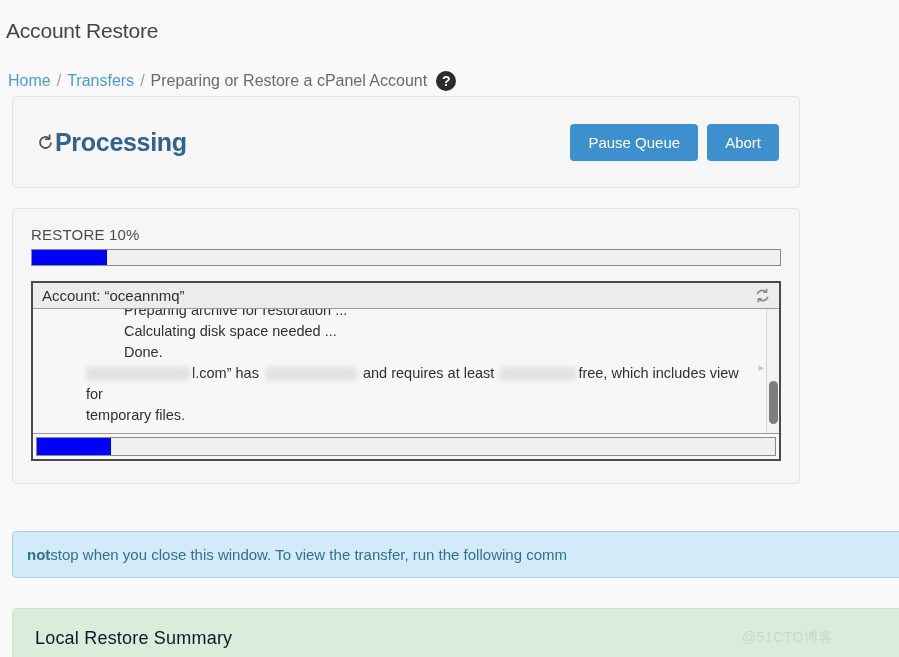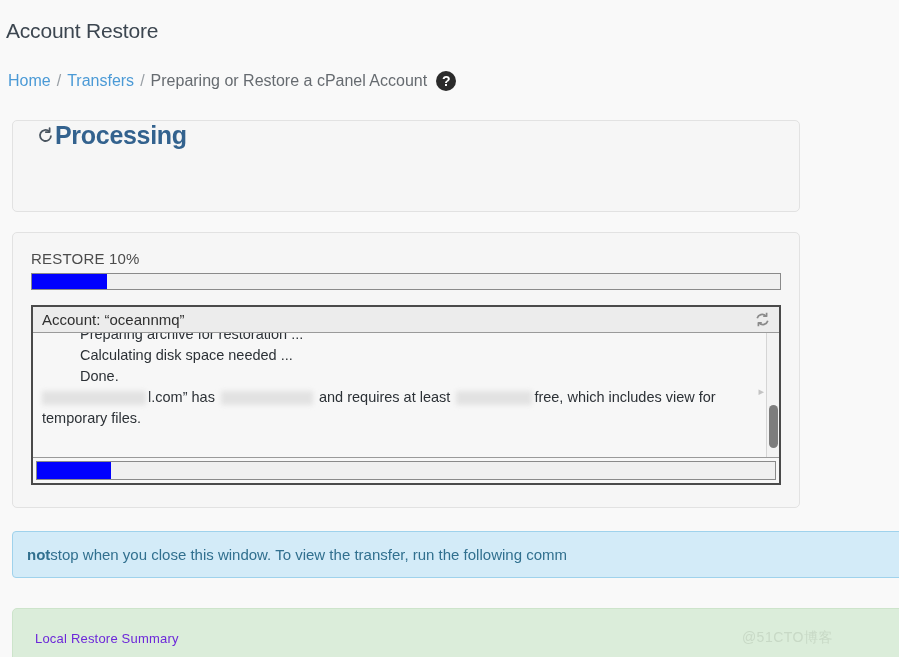--- a/index.html
+++ b/index.html
@@ -42,21 +42,21 @@
     margin-left: 9px; cursor: pointer;
   }
 
   
   .card {
     background: #f6f6f6;
     border: 1px solid #e2e2e2;
     border-radius: 5px;
     margin: 0 99px 0 12px;
   }
-  .status-card { height: 92px; display: flex; align-items: flex-start; padding: 0 20px 0 24px; margin-top: 24px; }
+  .status-card { height: 92px; display: flex; align-items: center; padding: 0 20px 0 24px; }
   .status-left { display: flex; align-items: center; flex: 1; }
   .spinner-icon { width: 17px; height: 17px; margin-right: 1px; flex: 0 0 17px; }
   .status-text {
     font-size: 25px; font-weight: bold; color: #33628e;
     letter-spacing: -0.3px;
   }
   .status-buttons { display: flex; gap: 9px; }
   .btn {
     background: #3e8fcd;
     color: #ffffff;
@@ -102,21 +102,21 @@
     height: 125px;
     overflow: hidden;
     background: #f7f7f7;
     border-bottom: 1px solid #9a9a9a;
   }
   .log-scroll {
     position: absolute; left: 0; right: 14px; top: -13px;
     padding: 4px 8px 4px 9px;
     font-size: 14.5px; line-height: 21px; color: #2c3136;
   }
-  .log-line { white-space: pre-wrap; }
+  .log-line { white-space: pre-wrap; margin-left: 44px; }
   .log-line.indent { padding-left: 38px; }
 
   .redact {
     display: inline-block; vertical-align: middle;
     background: #e2e2e2;
     filter: blur(2.4px);
     border-radius: 1px;
   }
 
   .scrollbar-track {
@@ -155,21 +155,21 @@
   .summary-panel {
     position: absolute; left: 12px; top: 608px;
     width: 920px; height: 60px;
     background: #dbedda;
     border: 1px solid #cde4cb;
     border-radius: 5px 5px 0 0;
     display: flex; align-items: center;
     padding: 0 22px;
   }
   .summary-title {
-    font-size: 13px; color: #6d28d9; flex: 1;
+    font-size: 18px; color: #0f172a; flex: 1;
     letter-spacing: .2px;
   }
   .watermark {
     font-size: 14px; color: #c8d9c6;
     letter-spacing: .5px; white-space: nowrap;
     padding-right: 76px;
   }
 </style>
 </head>
 <body>
@@ -191,20 +191,24 @@
 
   <div class="card status-card">
     <div class="status-left">
       <span class="spinner-icon">
         <svg viewBox="0 0 17 17" width="17" height="17">
           <path d="M14 8.5 a5.5 5.5 0 1 1 -1.7 -4" fill="none" stroke="#4a5560" stroke-width="1.8"></path>
           <path d="M12.6 1.2 L12.6 5.1 L8.8 5.1" fill="none" stroke="#4a5560" stroke-width="1.8" stroke-linecap="round" stroke-linejoin="round"></path>
         </svg>
       </span>
       <span class="status-text">Processing</span>
+    </div>
+    <div class="status-buttons">
+      <button class="btn">Pause Queue</button>
+      <button class="btn">Abort</button>
     </div>
   </div>
 
   <div class="card restore-card">
     <div class="restore-label">RESTORE 10%</div>
     <div class="progress-outer">
       <div class="progress-fill" id="mainFill" style="width: 10%; background: rgb(0, 0, 255);"></div>
     </div>
 
     <div class="log-box">

